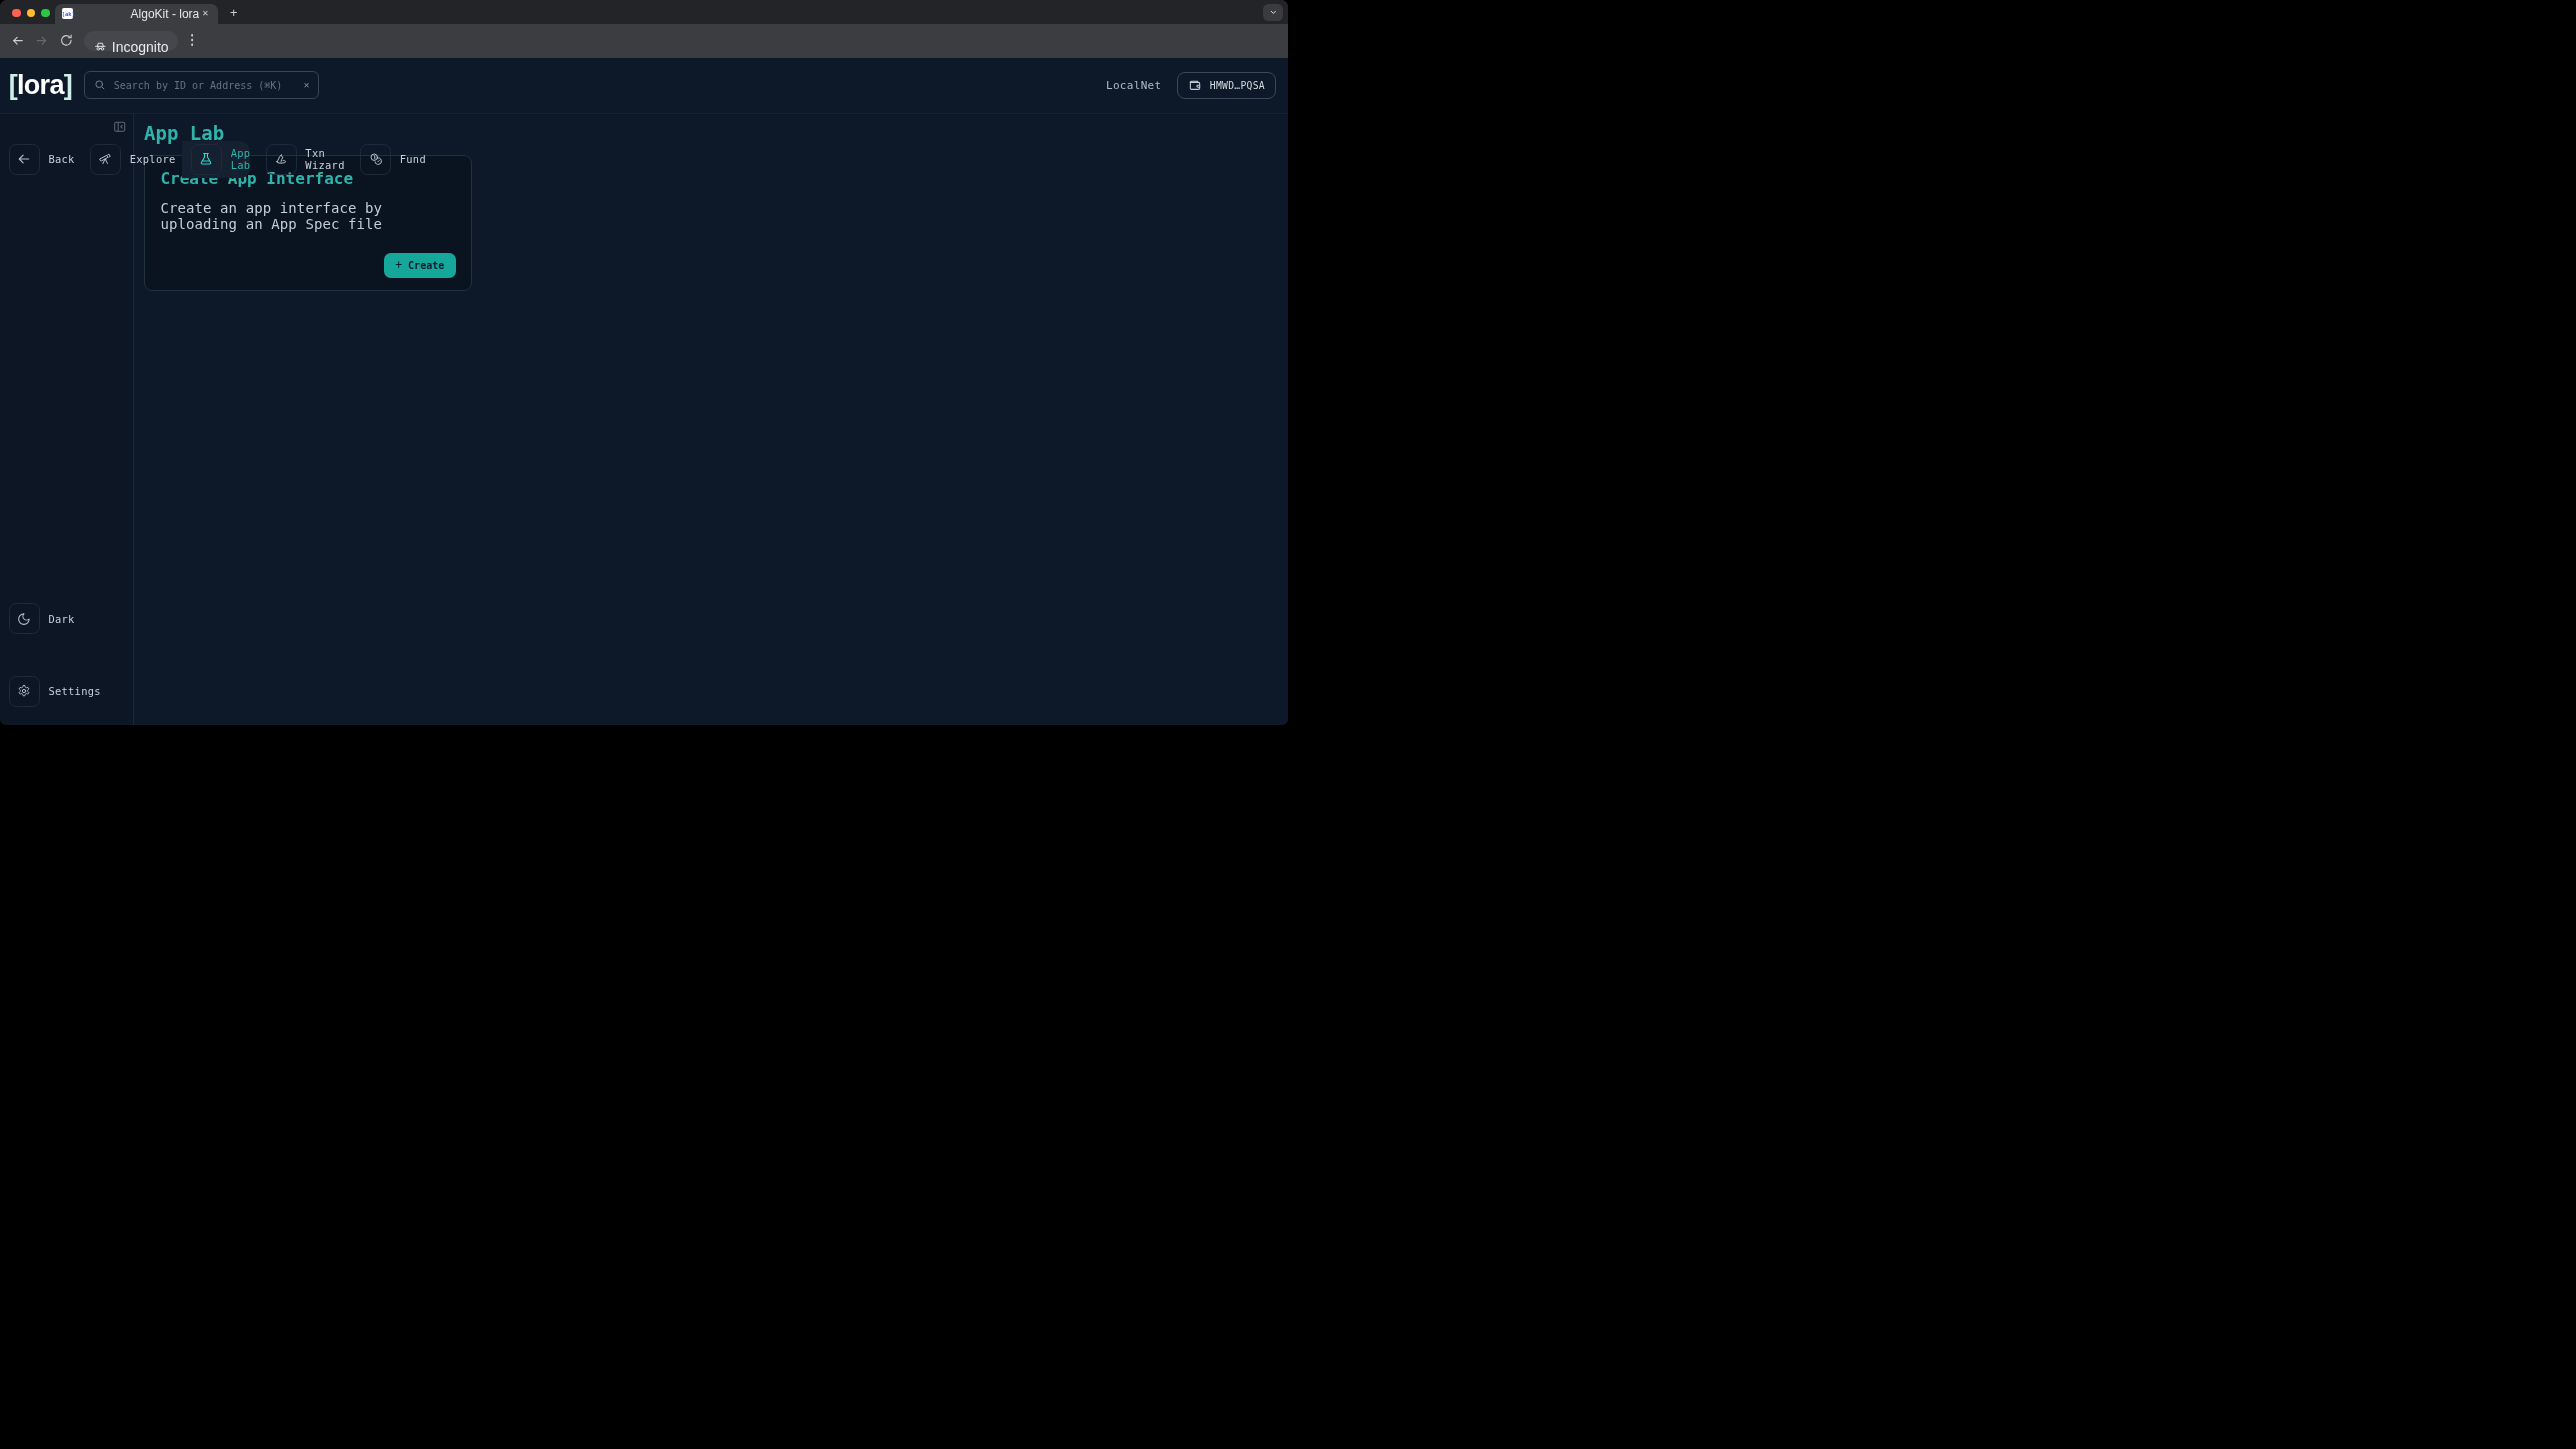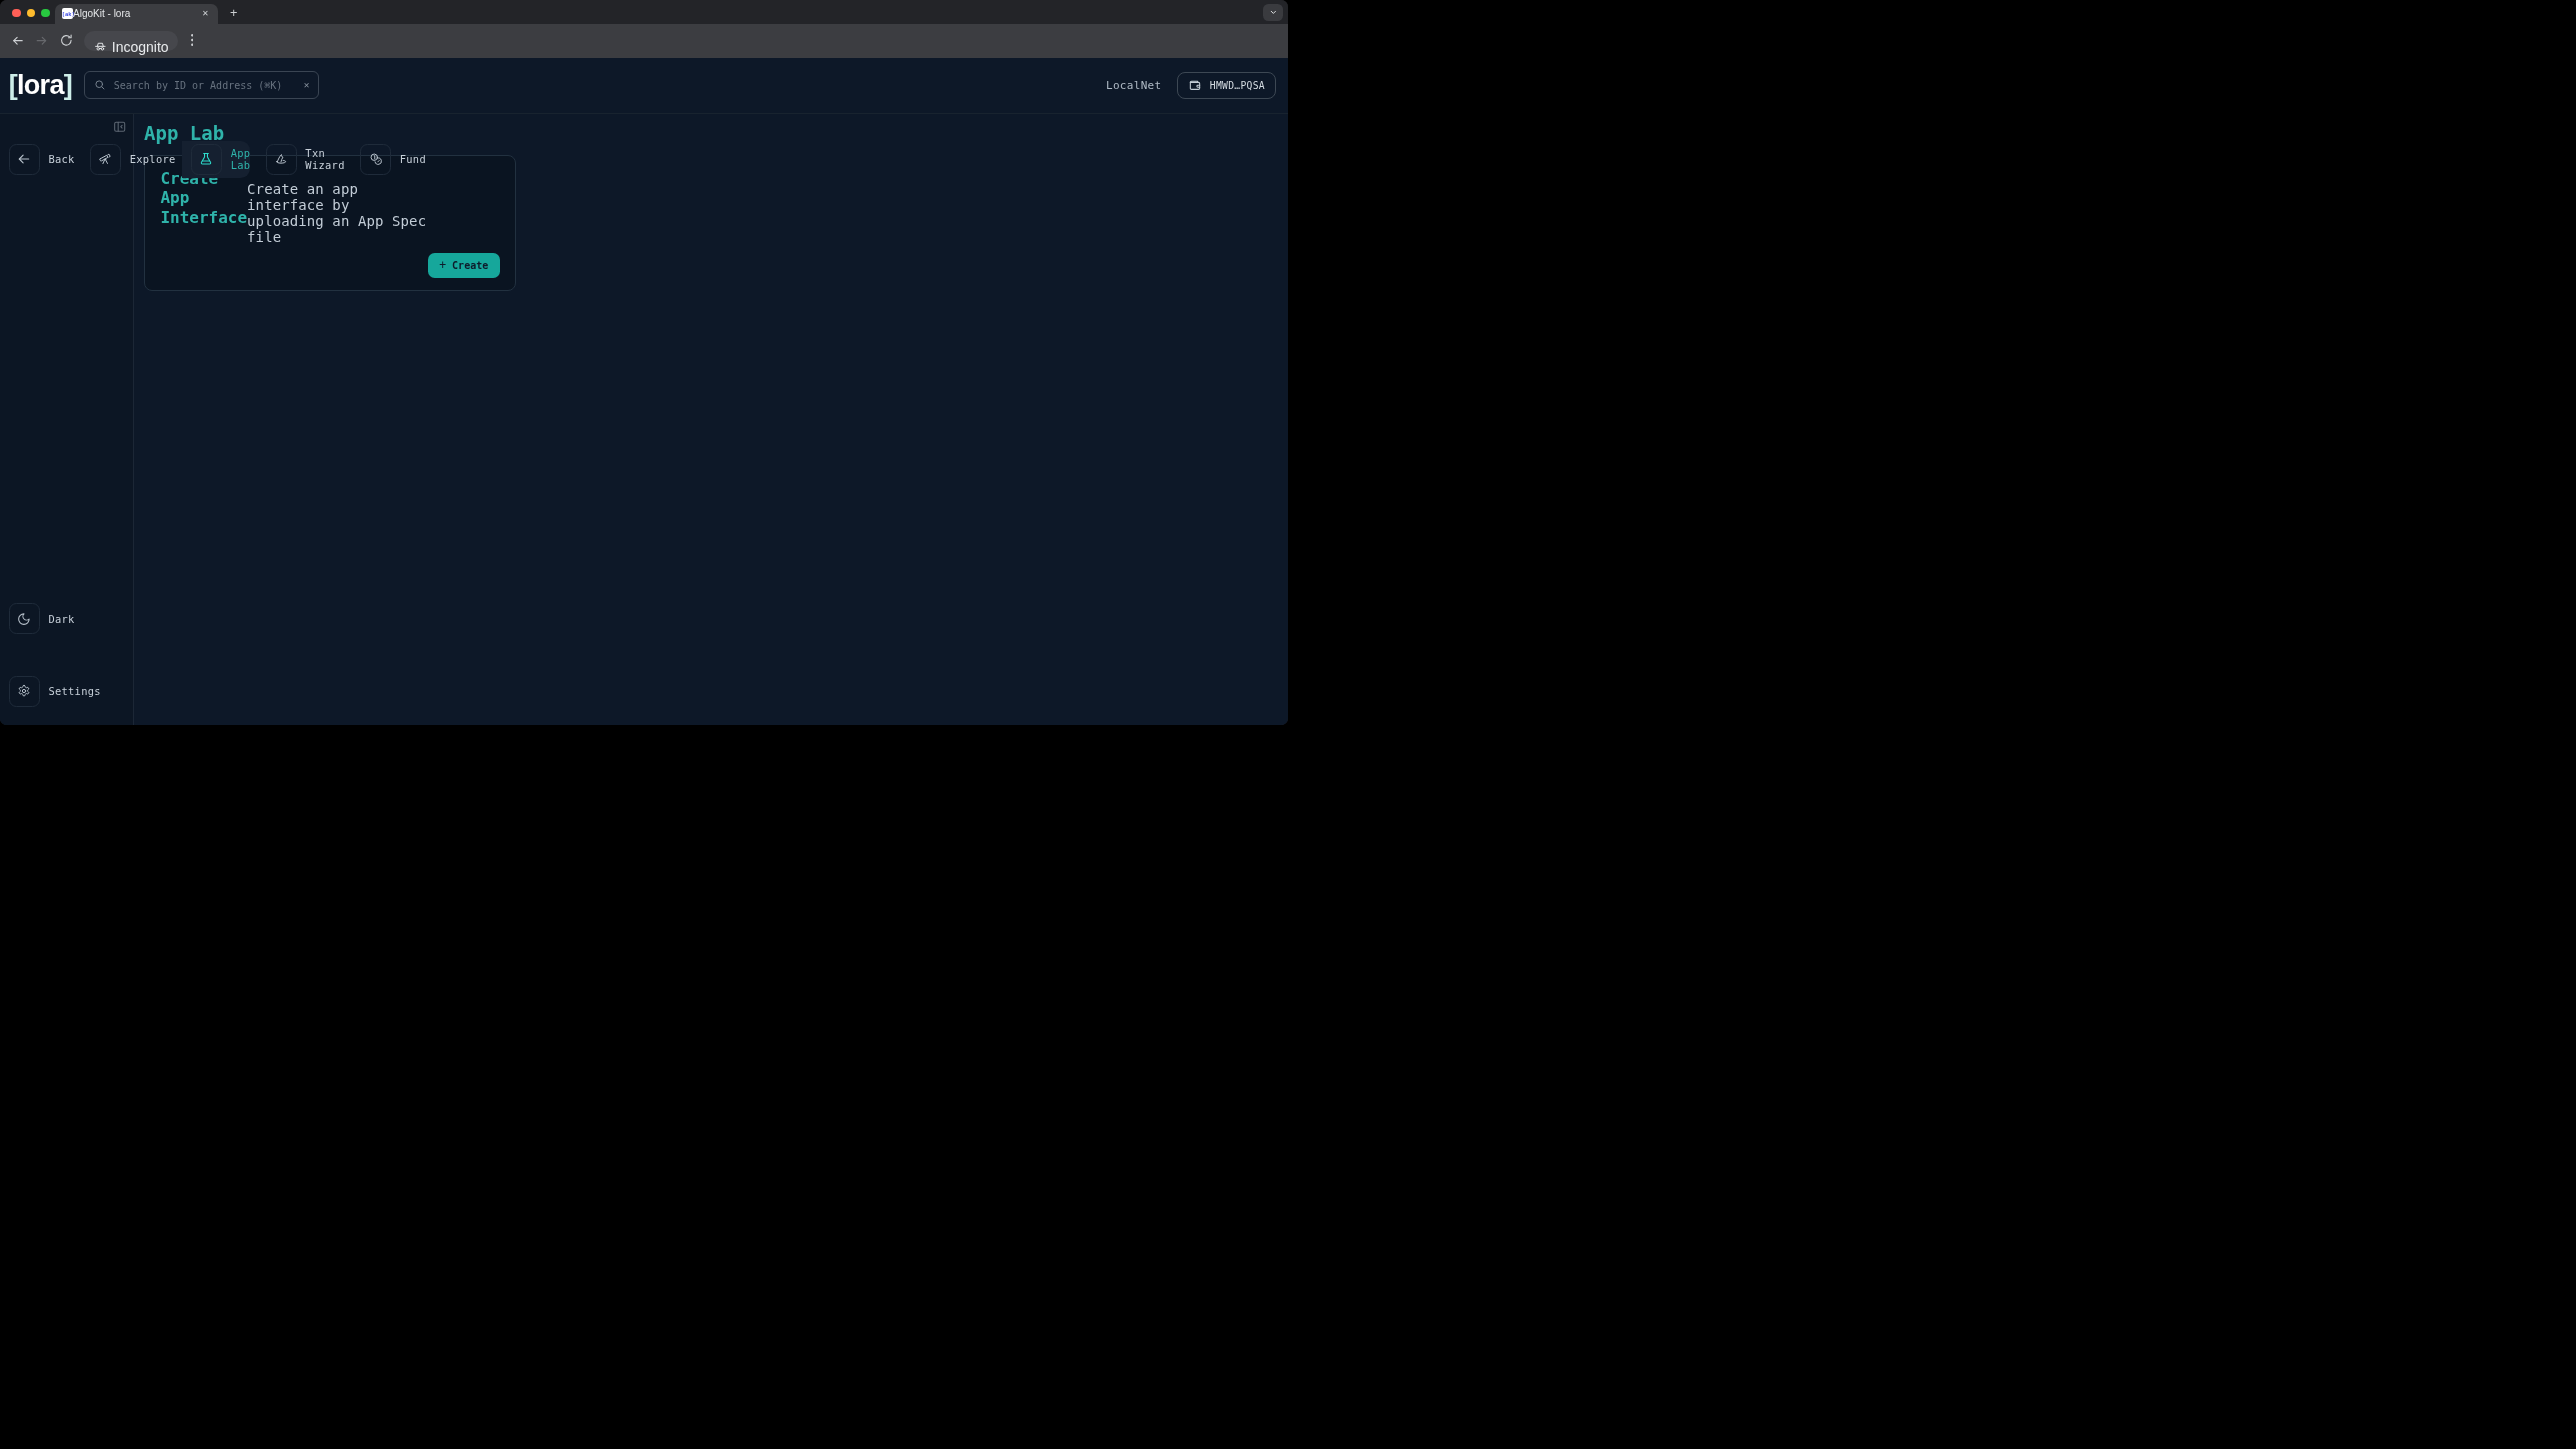--- a/index.html
+++ b/index.html
@@ -10,21 +10,21 @@
 
   
   .titlebar{height:23.5px;background:#232428;position:relative;flex:none;}
   .lights{position:absolute;left:12px;top:8.7px;display:flex;gap:6px;}
   .light{width:8.7px;height:8.7px;border-radius:50%;}
   .light.red{background:#ff5f57;}.light.yellow{background:#febc2e;}.light.green{background:#28c840;}
   .tab{position:absolute;left:55px;top:4px;width:163px;height:19.5px;background:#3c3d41;
        border-radius:6.7px 6.7px 0 0;display:flex;align-items:center;padding:0 6.7px;box-sizing:border-box;}
   .favicon{width:11.4px;height:11.4px;background:#fff;border-radius:2px;display:grid;place-items:center;
            font-family:"DejaVu Sans Mono",monospace;font-size:5.4px;font-weight:bold;color:#4753e6;flex:none;}
-  .tab-title{margin-left:0;font-size:10px;color:#e5e7e9;white-space:nowrap;overflow:hidden;flex:1;}
+  .tab-title{margin-left:0;font-size:12px;color:#e5e7e9;white-space:nowrap;overflow:hidden;flex:1;text-align:right;}
   .tab-close{flex:none;color:#cdd0d3;font-size:8px;line-height:1;padding:1.3px 2.7px;border-radius:2.7px;}
   .newtab{position:absolute;left:225px;top:4.7px;color:#cdd0d3;font-size:12.7px;line-height:17.4px;width:17.4px;
           text-align:center;}
   .tabsearch{position:absolute;right:5.4px;top:4px;width:19.5px;height:17.4px;border-radius:5.4px;background:#3a3b3f;
              display:grid;place-items:center;color:#e5e7e9;}
   .toolbar{height:34px;background:#3c3d41;display:flex;align-items:center;padding:0 8px 0 9.4px;flex:none;}
   .nav-ic{width:17.4px;height:17.4px;display:grid;place-items:center;flex:none;}
   .nav-ic + .nav-ic{margin-left:6.7px;}
   .omnibox{flex:1;height:25px;margin-left:8px;background:#232428;border-radius:12.7px;display:flex;
            align-items:center;padding:0 8px 0 3.4px;min-width:0;}
@@ -69,23 +69,23 @@
   .nav-item.active{background:#152030;}
   .icon-btn{width:29px;height:29px;border:0.7px solid #1f2b3a;border-radius:7.4px;display:grid;
             place-items:center;color:#b9c3cd;flex:none;}
   .nav-item.active .icon-btn{color:#2edccd;}
   .nav-label{font-size:10.4px;color:#c8d1da;letter-spacing:0.3px;}
   .nav-item.active .nav-label{color:#2fb4ab;}
   .sidebar-footer{margin-top:auto;padding-bottom:14px;display:flex;flex-direction:column;gap:34px;}
 
   .main{flex:1;padding:8px 0 0 10px;box-sizing:border-box;}
   .page-title{margin:0;font-size:19px;font-weight:bold;color:#2fb3aa;letter-spacing:0;}
-  .card{margin-top:11.4px;width:372px;height:136px;border:0.7px solid #223140;border-radius:8px;
+  .card{margin-top:11.4px;width:328px;height:136px;border:0.7px solid #223140;border-radius:8px;
         background:#0a1421;box-sizing:border-box;padding:13.4px 15.4px 12px;display:flex;
-        flex-direction:row;}
+        flex-direction:column;}
   .card-title{font-size:16px;font-weight:bold;color:#2fb3aa;line-height:1.2;}
   .card-desc{margin-top:11.4px;font-size:14px;color:#c3cdd7;letter-spacing:0.1px;}
   .card-actions{margin-top:auto;display:flex;justify-content:flex-end;}
   .create-btn{background:#16a79b;color:#0e1b2b;border:0;border-radius:6.7px;padding:6px 11.4px;
               font-family:"DejaVu Sans Mono",monospace;font-size:10px;font-weight:600;display:flex;
               align-items:center;gap:6px;line-height:1.3;}
   .create-btn .plus{font-size:11.4px;font-weight:400;line-height:1;}
   svg{display:block;}
 </style>
 </head>

